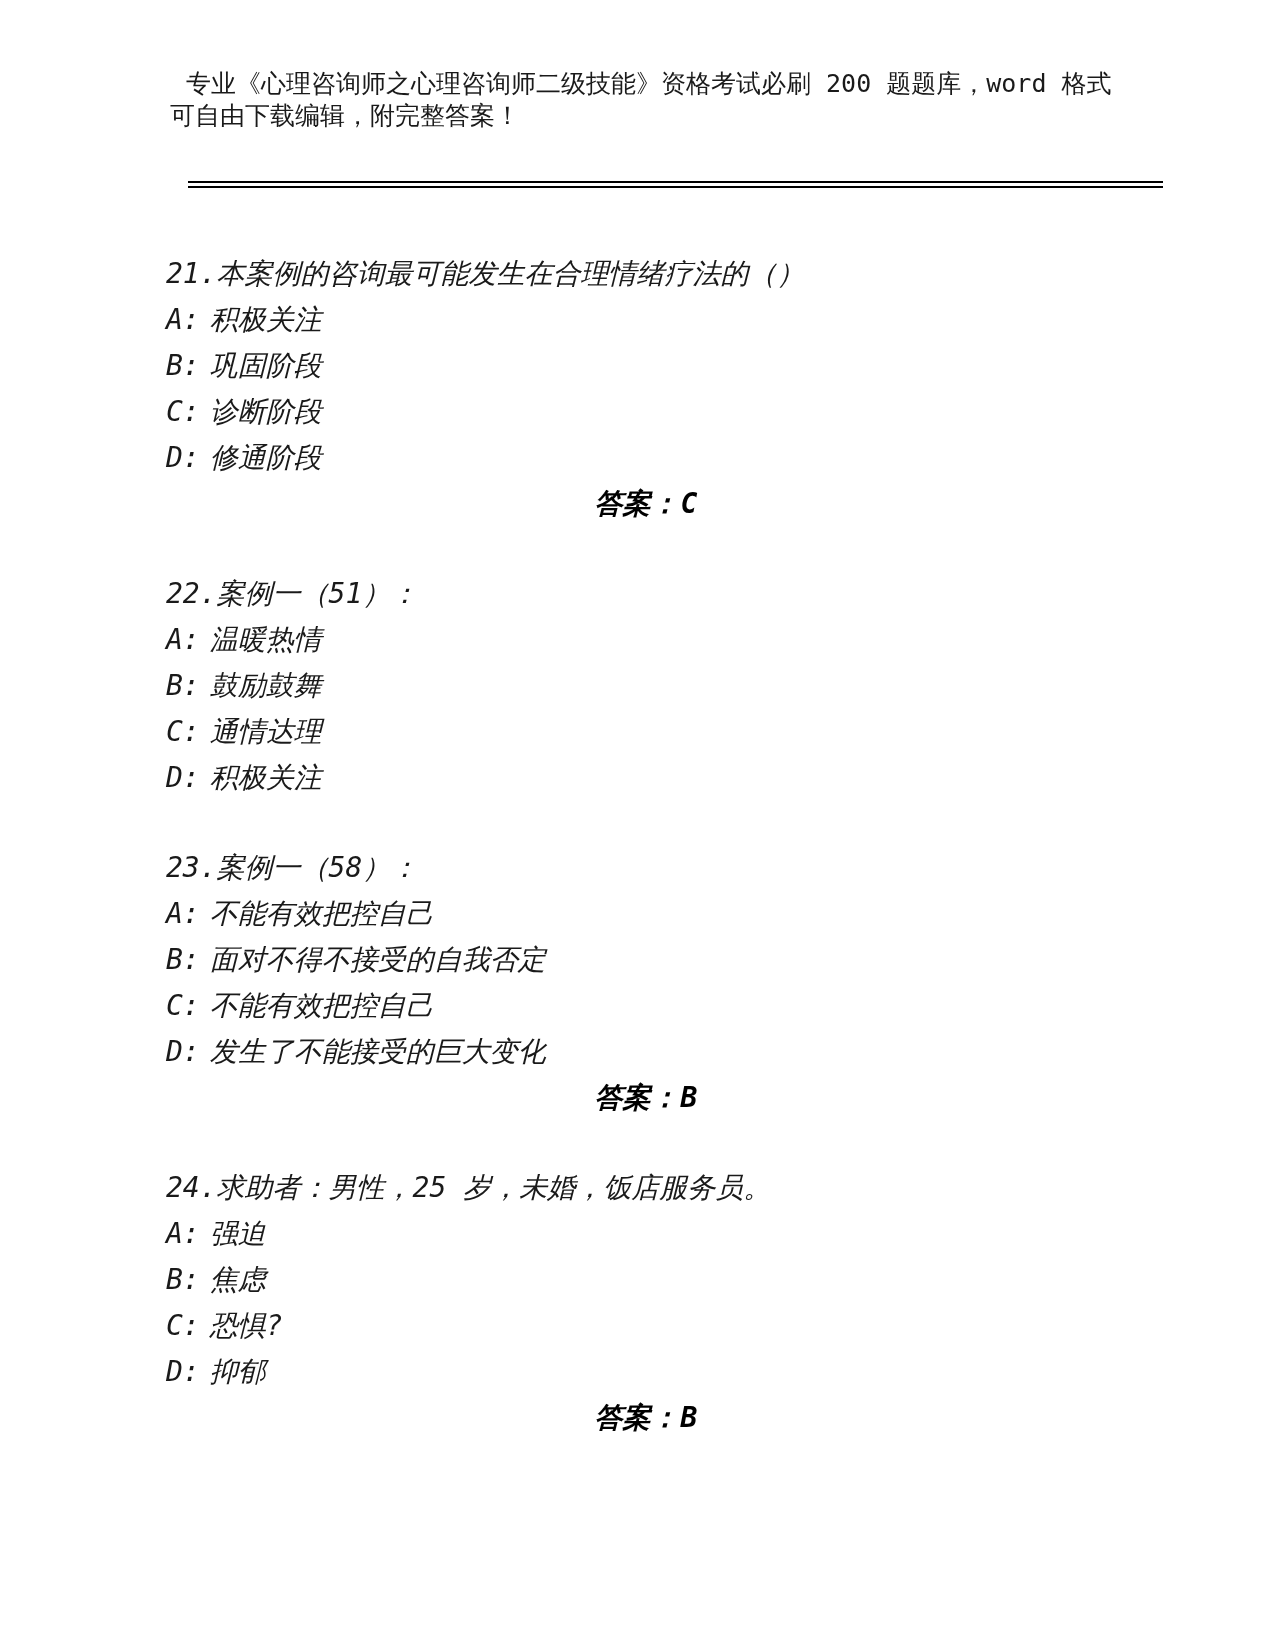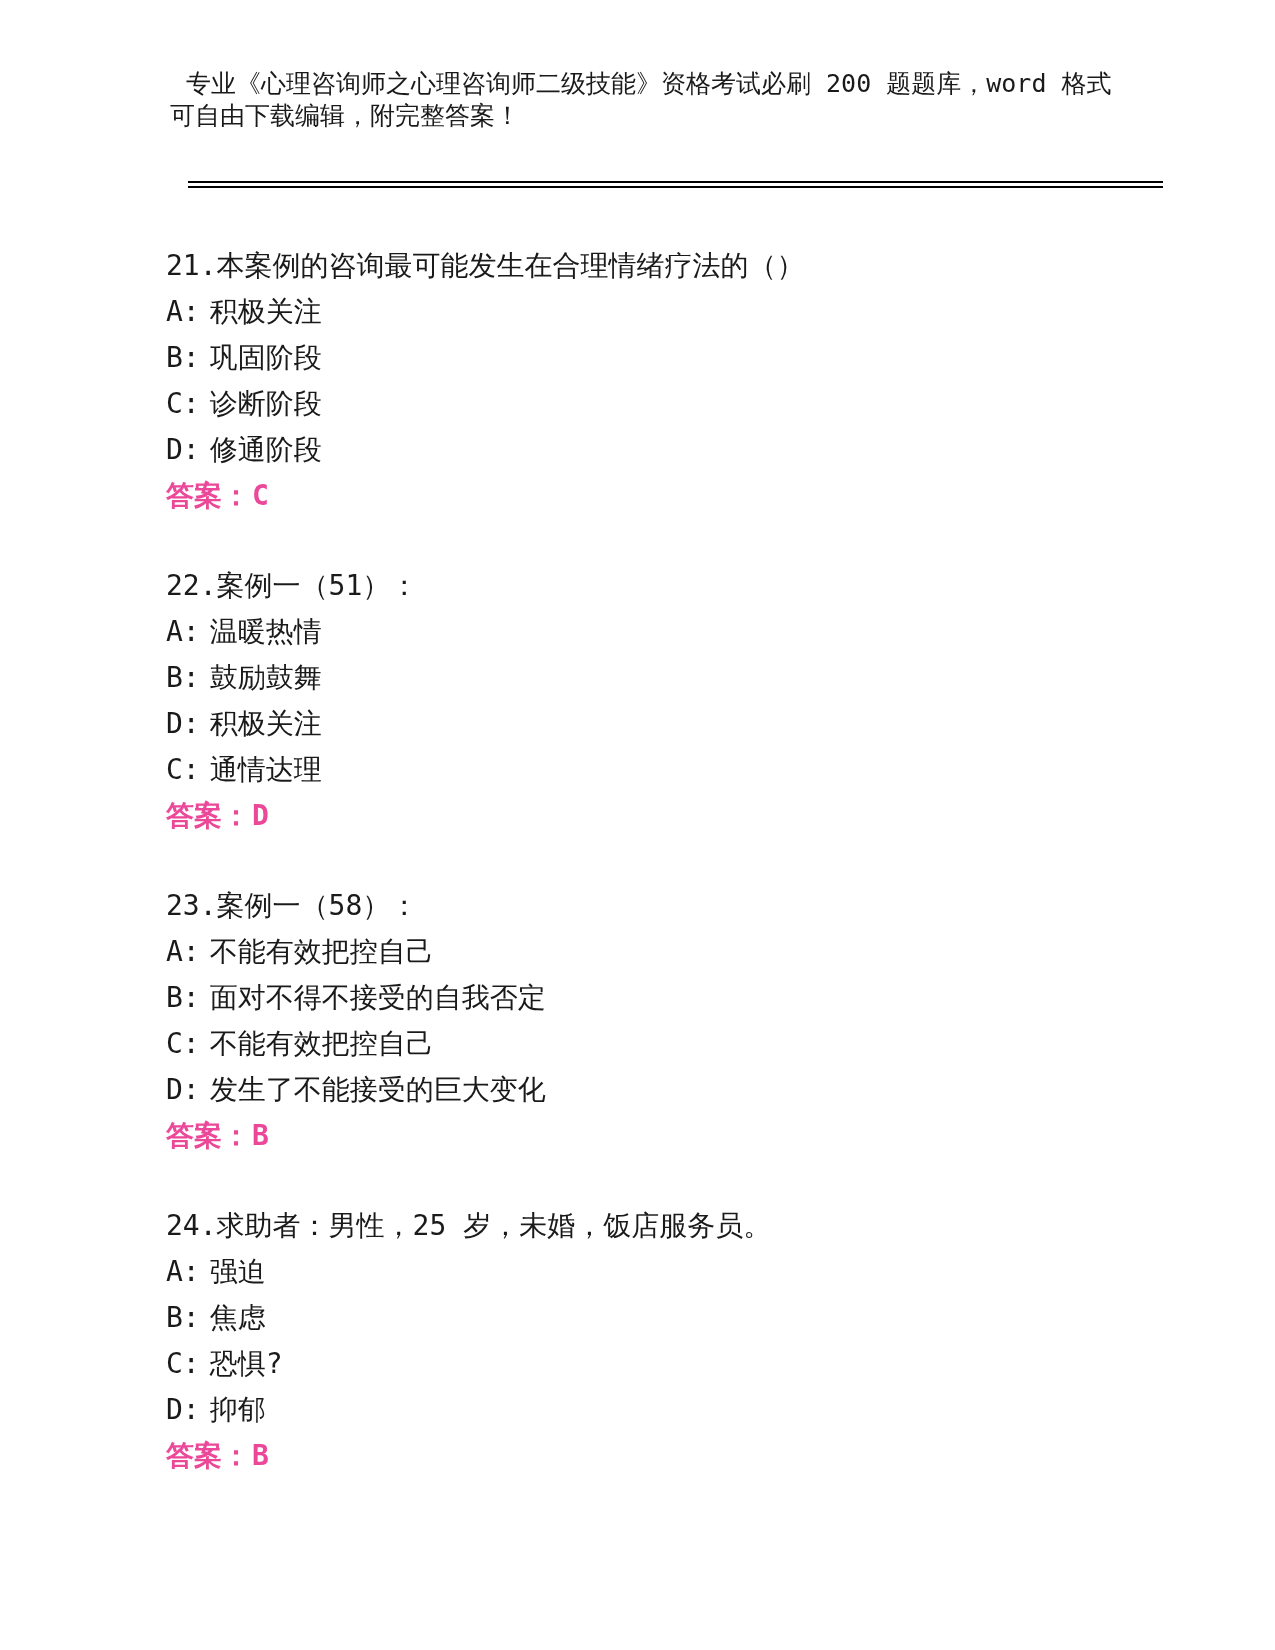--- a/index.html
+++ b/index.html
@@ -31,25 +31,25 @@
     border-bottom:2px solid #000000;
   }
   .content {
     position:absolute;
     left:166px;
     top:235px;
     width:960px;
     font-size:28px;
     line-height:46px;
   }
-  .question { margin:8px 0 44px 0; }
+  .question { margin:16px 0 44px 0;font-style:italic; }
   .q-heading { white-space:nowrap; }
   .option { white-space:nowrap; }
   .opt-label { margin-right:10px; }
-  .answer { font-weight:bold; color:#ec4899; }
+  .answer { font-weight:bold; color:#000000;text-align:center; }
   .ans-label { margin-right:2px; }
 </style>
 </head>
 <body>
 
 <div class="page">
 
   <div class="doc-header">
     <div class="h-line h-line-1">专业《心理咨询师之心理咨询师二级技能》资格考试必刷 200 题题库，word 格式</div>
     <div class="h-line">可自由下载编辑，附完整答案！</div>
@@ -65,23 +65,22 @@
       <div class="option"><span class="opt-label">B:</span><span class="opt-text">巩固阶段</span></div>
       <div class="option"><span class="opt-label">C:</span><span class="opt-text">诊断阶段</span></div>
       <div class="option"><span class="opt-label">D:</span><span class="opt-text">修通阶段</span></div>
       <div class="answer"><span class="ans-label">答案：</span><span class="ans-value">C</span></div>
     </section>
 
     <section class="question">
       <div class="q-heading">22.案例一（51）：</div>
       <div class="option"><span class="opt-label">A:</span><span class="opt-text">温暖热情</span></div>
       <div class="option"><span class="opt-label">B:</span><span class="opt-text">鼓励鼓舞</span></div>
+      <div class="option"><span class="opt-label">C:</span><span class="opt-text">通情达理</span></div>
       <div class="option"><span class="opt-label">D:</span><span class="opt-text">积极关注</span></div>
-      <div class="option"><span class="opt-label">C:</span><span class="opt-text">通情达理</span></div>
-      <div class="answer"><span class="ans-label">答案：</span><span class="ans-value">D</span></div>
     </section>
 
     <section class="question">
       <div class="q-heading">23.案例一（58）：</div>
       <div class="option"><span class="opt-label">A:</span><span class="opt-text">不能有效把控自己</span></div>
       <div class="option"><span class="opt-label">B:</span><span class="opt-text">面对不得不接受的自我否定</span></div>
       <div class="option"><span class="opt-label">C:</span><span class="opt-text">不能有效把控自己</span></div>
       <div class="option"><span class="opt-label">D:</span><span class="opt-text">发生了不能接受的巨大变化</span></div>
       <div class="answer"><span class="ans-label">答案：</span><span class="ans-value">B</span></div>
     </section>

